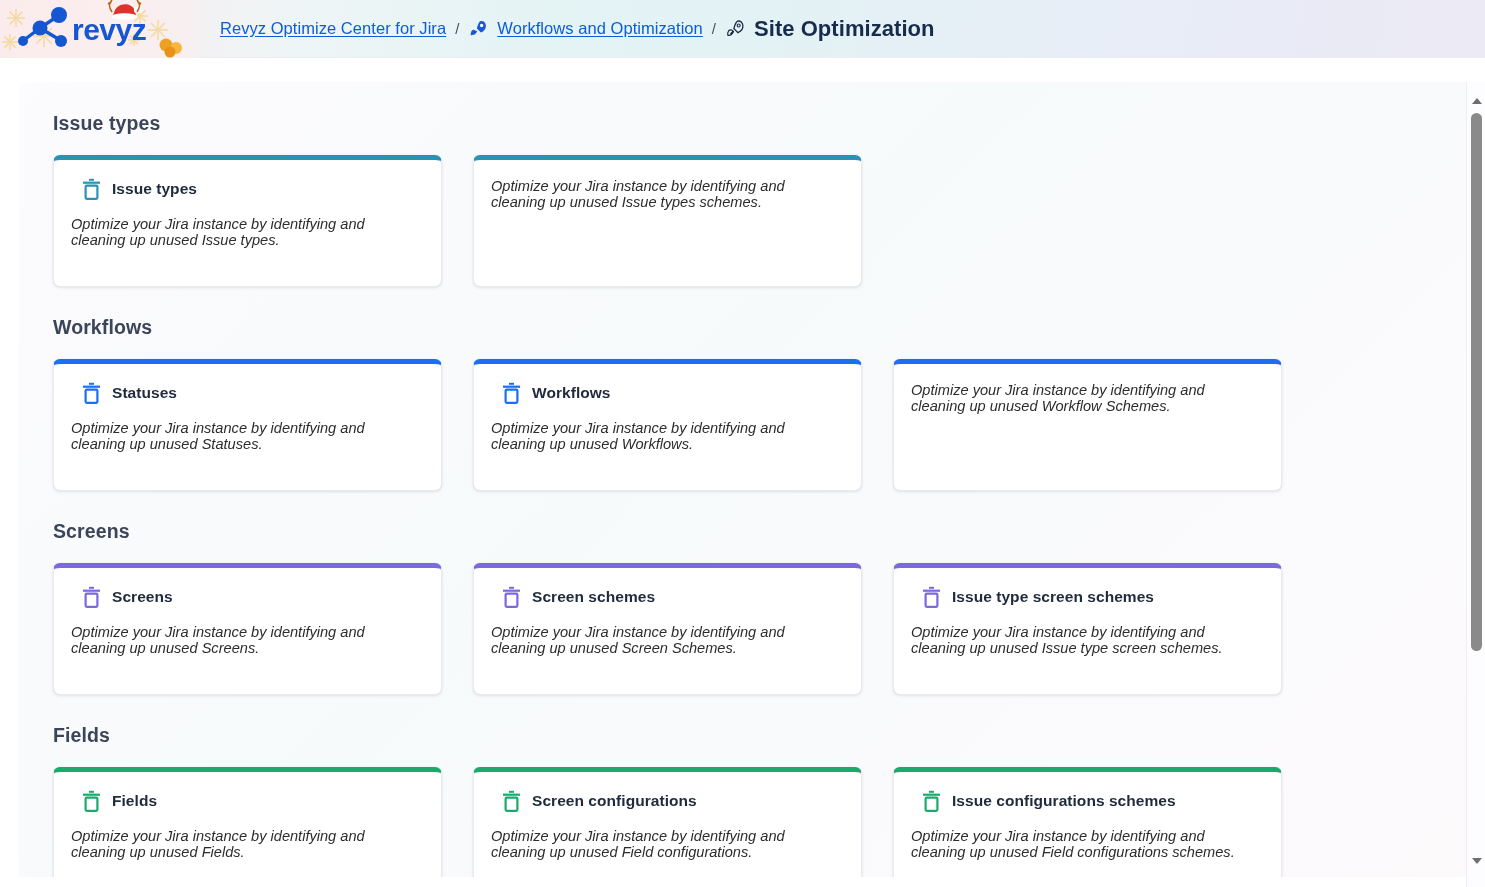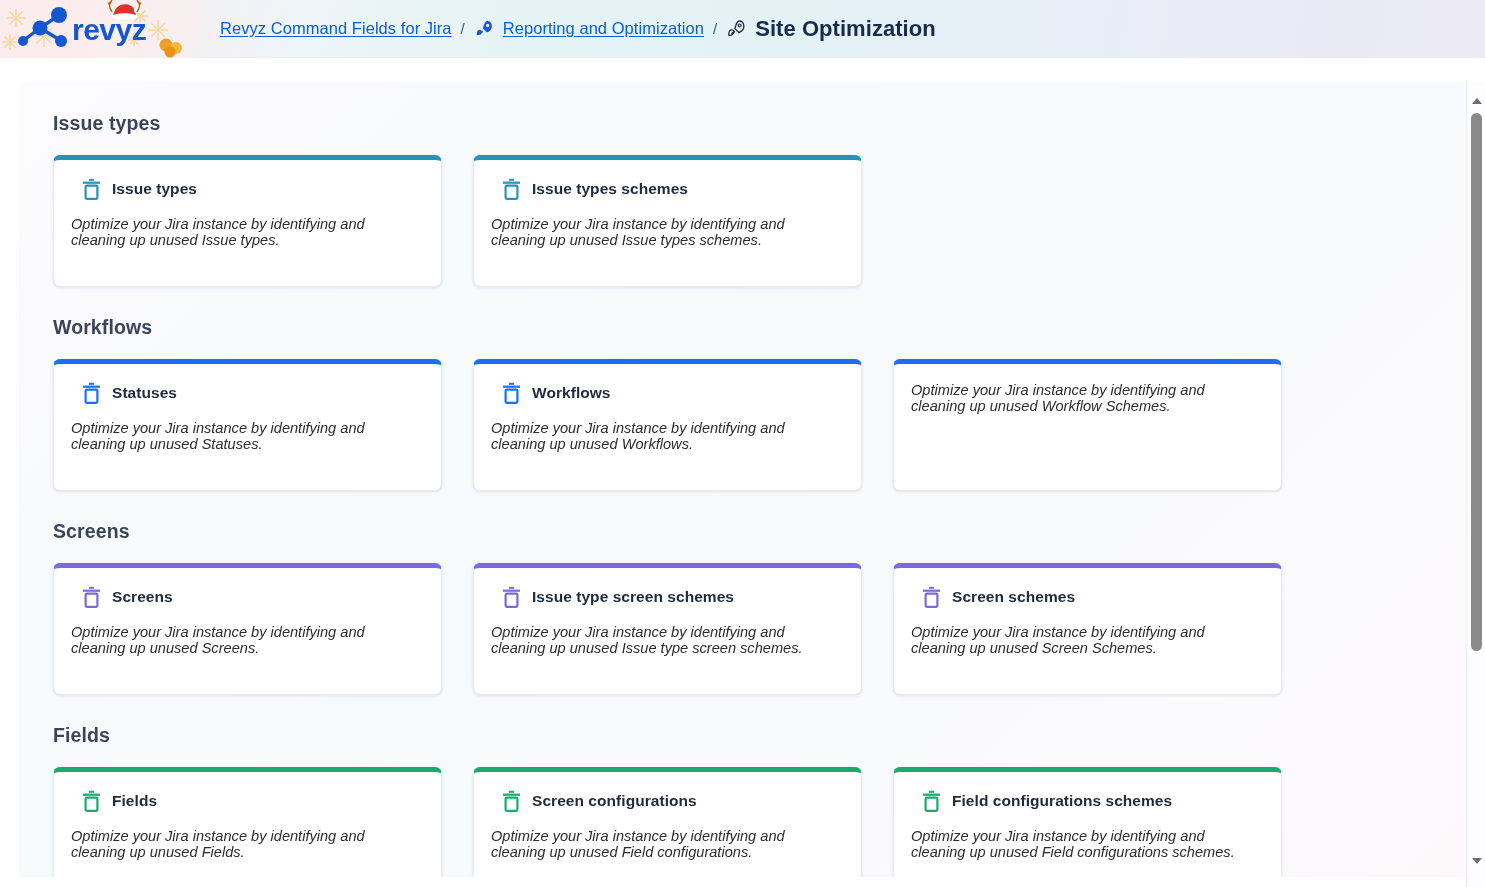--- a/index.html
+++ b/index.html
@@ -284,31 +284,31 @@
 
         <g>
           <circle cx="166" cy="45" r="6.5" fill="#f0a020"></circle>
           <circle cx="176" cy="48" r="6" fill="#f5b63c"></circle>
           <circle cx="170" cy="52" r="5.5" fill="#e8921a"></circle>
         </g>
       </svg>
     </div>
 
     <div class="breadcrumb">
-      <span class="bc-link">Revyz Command Fields for Jira</span>
+      <span class="bc-link">Revyz Optimize Center for Jira</span>
       <span class="bc-sep">/</span>
       <span class="bc-icon">
         <svg width="21" height="21" viewBox="0 0 24 24">
           <path d="M14.5 3.5c3.2-.6 5.6 1.5 5.9 5 .3 3.4-2.1 6.6-5.6 8.2l-2.3-2.3-2.4-2.4C11.3 8.4 12 4.6 14.5 3.5z" fill="#1a56d6"></path>
           <circle cx="15.6" cy="8.6" r="1.9" fill="#ffffff"></circle>
           <path d="M9.2 14.2l1.4 1.4-3.6 3.6-1.4-1.4z" fill="#1a56d6"></path>
           <path d="M4.2 14.6c1.4-1.5 3.2-1.4 4.1-.4.9 1 .9 2.8-.5 4.2-1 1-3.6 1.6-4.6 1.3-.3-1 .2-3.8 1-5.1z" fill="#1a56d6"></path>
         </svg>
       </span>
-      <span class="bc-link">Reporting and Optimization</span>
+      <span class="bc-link">Workflows and Optimization</span>
       <span class="bc-sep">/</span>
       <span class="bc-icon">
         <svg width="21" height="21" viewBox="0 0 24 24">
           <path d="M14.5 3.5c3.2-.6 5.6 1.5 5.9 5 .3 3.4-2.1 6.6-5.6 8.2l-2.3-2.3-2.4-2.4C11.3 8.4 12 4.6 14.5 3.5z" fill="none" stroke="#1b2a40" stroke-width="1.5"></path>
           <circle cx="15.6" cy="8.6" r="1.7" fill="none" stroke="#1b2a40" stroke-width="1.3"></circle>
           <path d="M9.2 14.2l1.4 1.4-3.6 3.6-1.4-1.4z" fill="#1b2a40"></path>
           <path d="M4.2 14.6c1.4-1.5 3.2-1.4 4.1-.4.9 1 .9 2.8-.5 4.2-1 1-3.6 1.6-4.6 1.3-.3-1 .2-3.8 1-5.1z" fill="none" stroke="#1b2a40" stroke-width="1.4"></path>
         </svg>
       </span>
       <span class="bc-current">Site Optimization</span>
@@ -325,28 +325,20 @@
                 <svg width="19" height="22" viewBox="0 0 19 22" class="trash-icon">
                   <rect x="7" y="0.8" width="5" height="2" fill="#2a93b5"></rect>
                   <rect x="1" y="3.6" width="17" height="2.2" fill="#2a93b5"></rect>
                   <rect x="3.6" y="7.6" width="11.8" height="13.2" rx="1.2" fill="none" stroke="#2a93b5" stroke-width="2.2"></rect>
                 </svg>
                 <div class="card-title">Issue types</div>
               </div>
               <div class="card-desc">Optimize your Jira instance by identifying and cleaning up unused Issue types.</div>
             </div>
             <div class="card" style="--accent: #2a93b5;">
-              <div class="card-head">
-                <svg width="19" height="22" viewBox="0 0 19 22" class="trash-icon">
-                  <rect x="7" y="0.8" width="5" height="2" fill="#2a93b5"></rect>
-                  <rect x="1" y="3.6" width="17" height="2.2" fill="#2a93b5"></rect>
-                  <rect x="3.6" y="7.6" width="11.8" height="13.2" rx="1.2" fill="none" stroke="#2a93b5" stroke-width="2.2"></rect>
-                </svg>
-                <div class="card-title">Issue types schemes</div>
-              </div>
               <div class="card-desc">Optimize your Jira instance by identifying and cleaning up unused Issue types schemes.</div>
             </div>
           </div>
         </div>
         <div class="section">
           <div class="section-title">Workflows</div>
           <div class="card-row">
             <div class="card" style="--accent: #1d6ff2;">
               <div class="card-head">
                 <svg width="19" height="22" viewBox="0 0 19 22" class="trash-icon">
@@ -388,34 +380,34 @@
               </div>
               <div class="card-desc">Optimize your Jira instance by identifying and cleaning up unused Screens.</div>
             </div>
             <div class="card" style="--accent: #7b69e0;">
               <div class="card-head">
                 <svg width="19" height="22" viewBox="0 0 19 22" class="trash-icon">
                   <rect x="7" y="0.8" width="5" height="2" fill="#7b69e0"></rect>
                   <rect x="1" y="3.6" width="17" height="2.2" fill="#7b69e0"></rect>
                   <rect x="3.6" y="7.6" width="11.8" height="13.2" rx="1.2" fill="none" stroke="#7b69e0" stroke-width="2.2"></rect>
                 </svg>
-                <div class="card-title">Issue type screen schemes</div>
-              </div>
-              <div class="card-desc">Optimize your Jira instance by identifying and cleaning up unused Issue type screen schemes.</div>
+                <div class="card-title">Screen schemes</div>
+              </div>
+              <div class="card-desc">Optimize your Jira instance by identifying and cleaning up unused Screen Schemes.</div>
             </div>
             <div class="card" style="--accent: #7b69e0;">
               <div class="card-head">
                 <svg width="19" height="22" viewBox="0 0 19 22" class="trash-icon">
                   <rect x="7" y="0.8" width="5" height="2" fill="#7b69e0"></rect>
                   <rect x="1" y="3.6" width="17" height="2.2" fill="#7b69e0"></rect>
                   <rect x="3.6" y="7.6" width="11.8" height="13.2" rx="1.2" fill="none" stroke="#7b69e0" stroke-width="2.2"></rect>
                 </svg>
-                <div class="card-title">Screen schemes</div>
-              </div>
-              <div class="card-desc">Optimize your Jira instance by identifying and cleaning up unused Screen Schemes.</div>
+                <div class="card-title">Issue type screen schemes</div>
+              </div>
+              <div class="card-desc">Optimize your Jira instance by identifying and cleaning up unused Issue type screen schemes.</div>
             </div>
           </div>
         </div>
         <div class="section">
           <div class="section-title">Fields</div>
           <div class="card-row">
             <div class="card" style="--accent: #1aaa6b;">
               <div class="card-head">
                 <svg width="19" height="22" viewBox="0 0 19 22" class="trash-icon">
                   <rect x="7" y="0.8" width="5" height="2" fill="#1aaa6b"></rect>
@@ -437,21 +429,21 @@
               </div>
               <div class="card-desc">Optimize your Jira instance by identifying and cleaning up unused Field configurations.</div>
             </div>
             <div class="card" style="--accent: #1aaa6b;">
               <div class="card-head">
                 <svg width="19" height="22" viewBox="0 0 19 22" class="trash-icon">
                   <rect x="7" y="0.8" width="5" height="2" fill="#1aaa6b"></rect>
                   <rect x="1" y="3.6" width="17" height="2.2" fill="#1aaa6b"></rect>
                   <rect x="3.6" y="7.6" width="11.8" height="13.2" rx="1.2" fill="none" stroke="#1aaa6b" stroke-width="2.2"></rect>
                 </svg>
-                <div class="card-title">Field configurations schemes</div>
+                <div class="card-title">Issue configurations schemes</div>
               </div>
               <div class="card-desc">Optimize your Jira instance by identifying and cleaning up unused Field configurations schemes.</div>
             </div>
           </div>
         </div>
       </div>
   </div>
 
   <div class="scrollbar">
     <div class="sb-arrow up">

